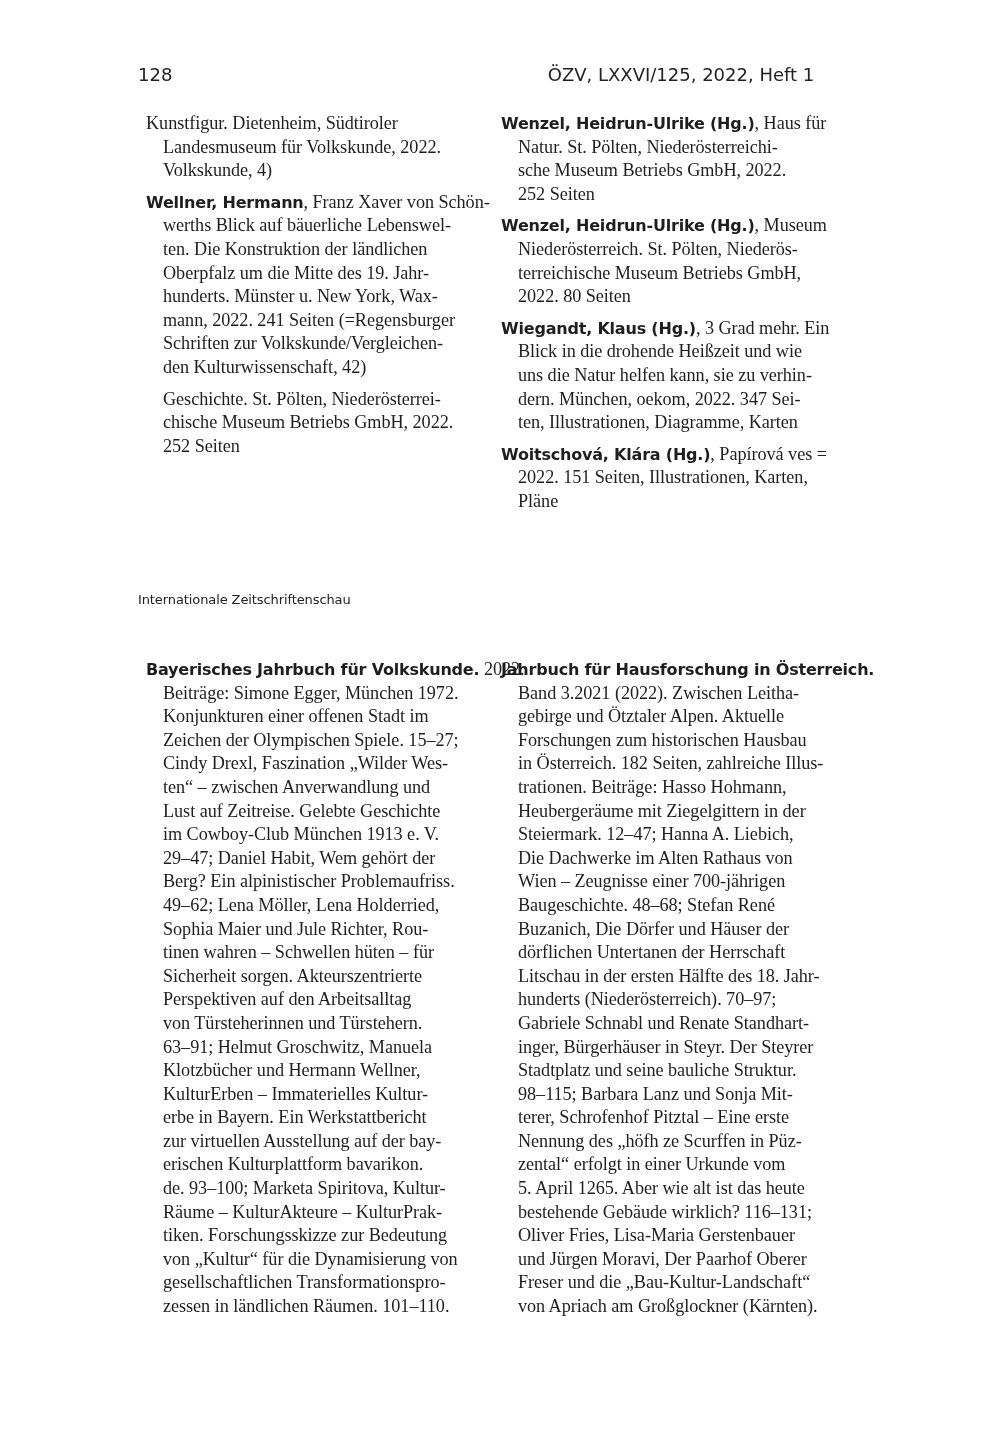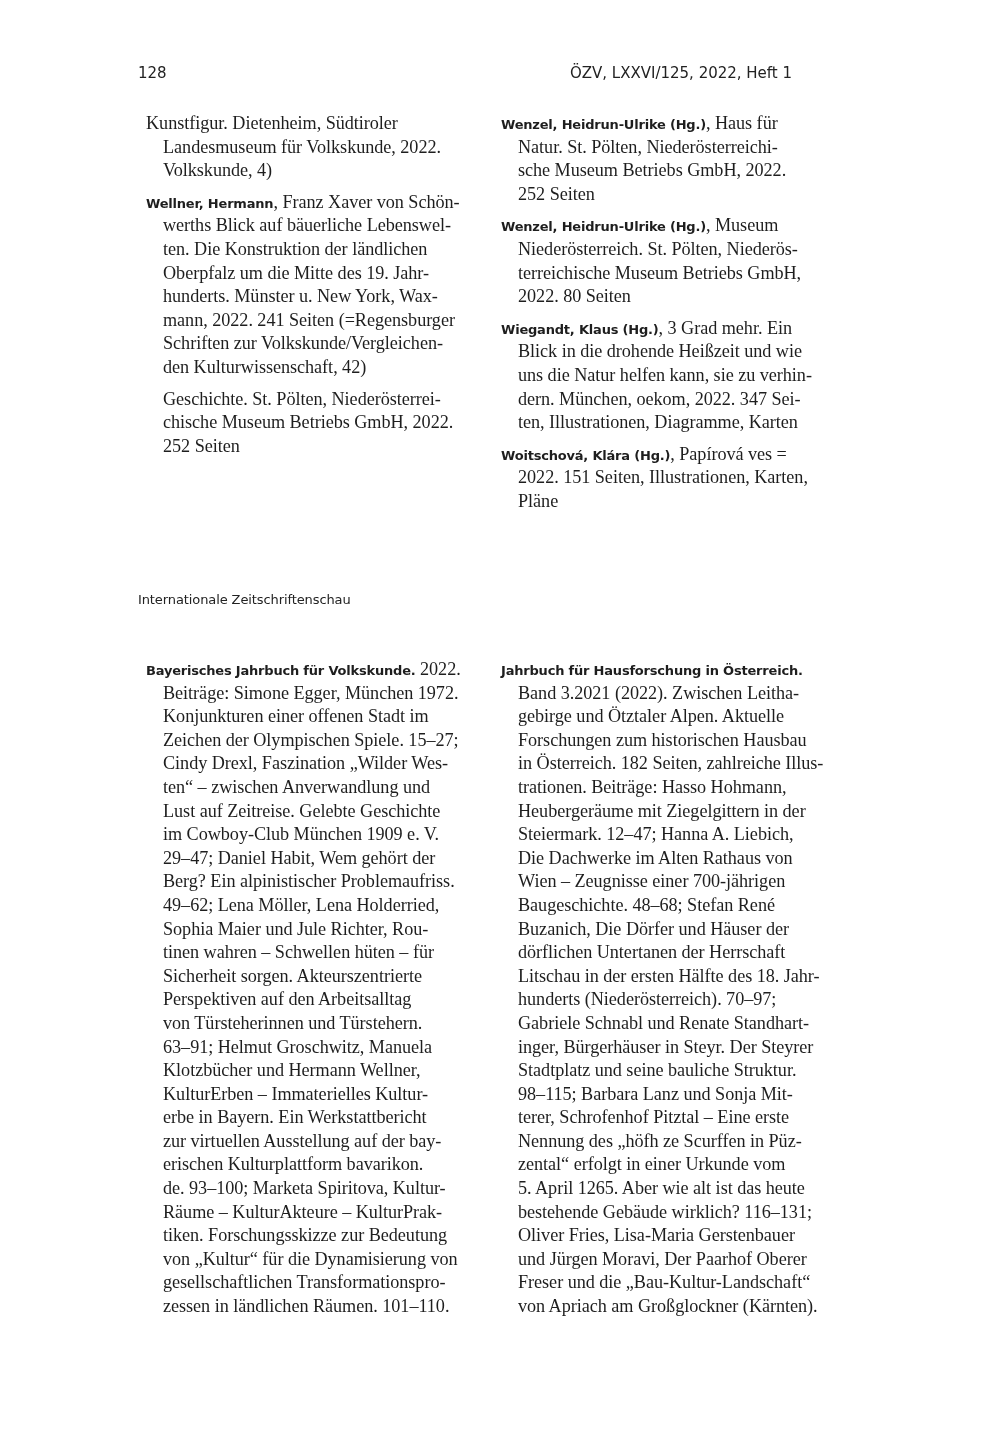--- a/index.html
+++ b/index.html
@@ -1,24 +1,24 @@
 <!DOCTYPE html>
 <html><head>
 <meta charset="utf-8">
 <style>
   html, body { margin: 0; padding: 0; background: #ffffff; }
   body { width: 1000px; height: 1446px; position: relative; overflow: hidden; color: #1e1e1e; }
-  .hdr { position: absolute; top: 64px; font-family: "DejaVu Sans", sans-serif; font-size: 15px; color: #222; }
+  .hdr { position: absolute; top: 64px; font-family: "DejaVu Sans", sans-serif; font-size: 18px; color: #222; }
   .hdr-left { left: 138px; }
   .hdr-right { left: 516px; width: 330px; text-align: center; }
   .col { position: absolute; width: 345px; }
   .entry { margin: 8px; }
   .line { display: block; white-space: nowrap; font-family: "Liberation Serif", "DejaVu Serif", serif; font-size: 18.2px; line-height: 23.6px; height: 23.6px; padding-left: 17px; letter-spacing: -0.05px; }
   .line.first { padding-left: 0; }
-  .bold { font-family: "DejaVu Sans", sans-serif; font-weight: bold; font-size: 13px; letter-spacing: -0.2px; }
+  .bold { font-family: "DejaVu Sans", sans-serif; font-weight: bold; font-size: 16px; letter-spacing: -0.2px; }
   .section-title { position: absolute; left: 138px; top: 592px; font-family: "DejaVu Sans", sans-serif; font-size: 13px; color: #222; letter-spacing: -0.1px; }
   #col-tl { left: 138px; top: 104px; }
   #col-tr { left: 493px; top: 104px; }
   #col-bl { left: 138px; top: 650px; }
   #col-br { left: 493px; top: 650px; }
 </style>
 </head>
 <body>
 
 <div class="hdr hdr-left">128</div>
@@ -77,21 +77,21 @@
 
 <div class="col" id="col-bl">
     <div class="entry">
       <span class="line first"><span class="bold">Bayerisches Jahrbuch für Volkskunde.</span><span> 2022.</span></span>
       <span class="line">Beiträge: Simone Egger, München 1972.</span>
       <span class="line">Konjunkturen einer offenen Stadt im</span>
       <span class="line">Zeichen der Olympischen Spiele. 15–27;</span>
       <span class="line">Cindy Drexl, Faszination „Wilder Wes-</span>
       <span class="line">ten“ – zwischen Anverwandlung und</span>
       <span class="line">Lust auf Zeitreise. Gelebte Geschichte</span>
-      <span class="line">im Cowboy-Club München 1909 e. V.</span>
+      <span class="line">im Cowboy-Club München 1913 e. V.</span>
       <span class="line">29–47; Daniel Habit, Wem gehört der</span>
       <span class="line">Berg? Ein alpinistischer Problemaufriss.</span>
       <span class="line">49–62; Lena Möller, Lena Holderried,</span>
       <span class="line">Sophia Maier und Jule Richter, Rou-</span>
       <span class="line">tinen wahren – Schwellen hüten – für</span>
       <span class="line">Sicherheit sorgen. Akteurszentrierte</span>
       <span class="line">Perspektiven auf den Arbeitsalltag</span>
       <span class="line">von Türsteherinnen und Türstehern.</span>
       <span class="line">63–91; Helmut Groschwitz, Manuela</span>
       <span class="line">Klotzbücher und Hermann Wellner,</span>

